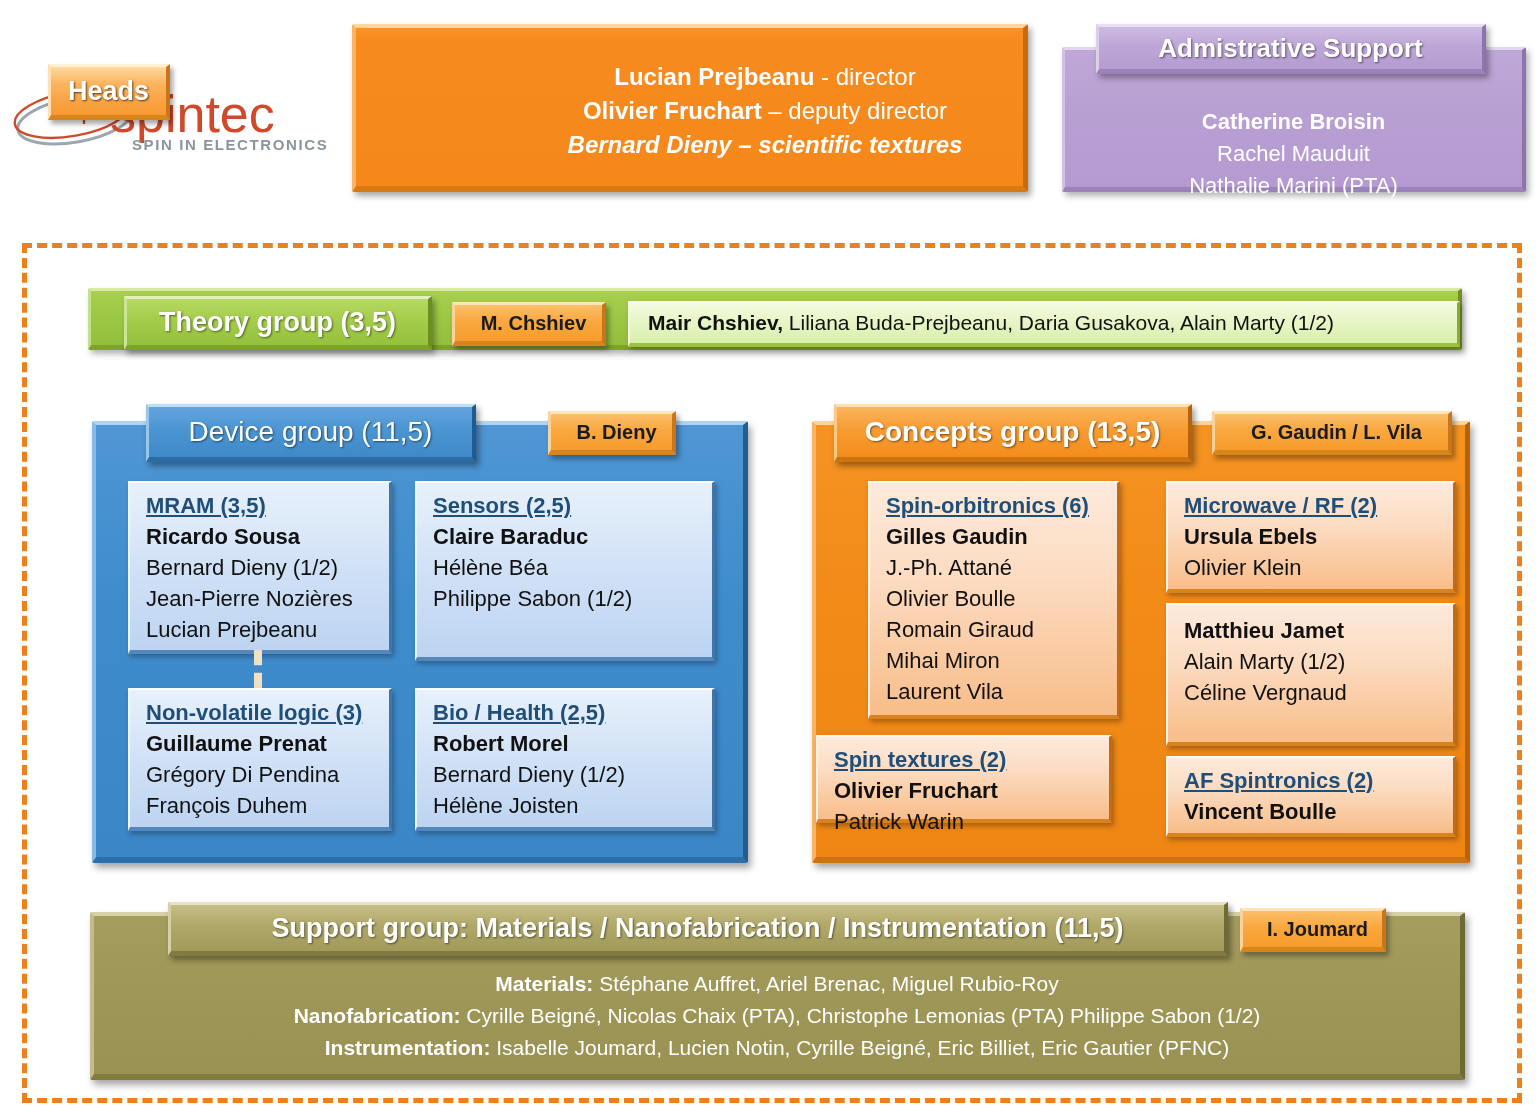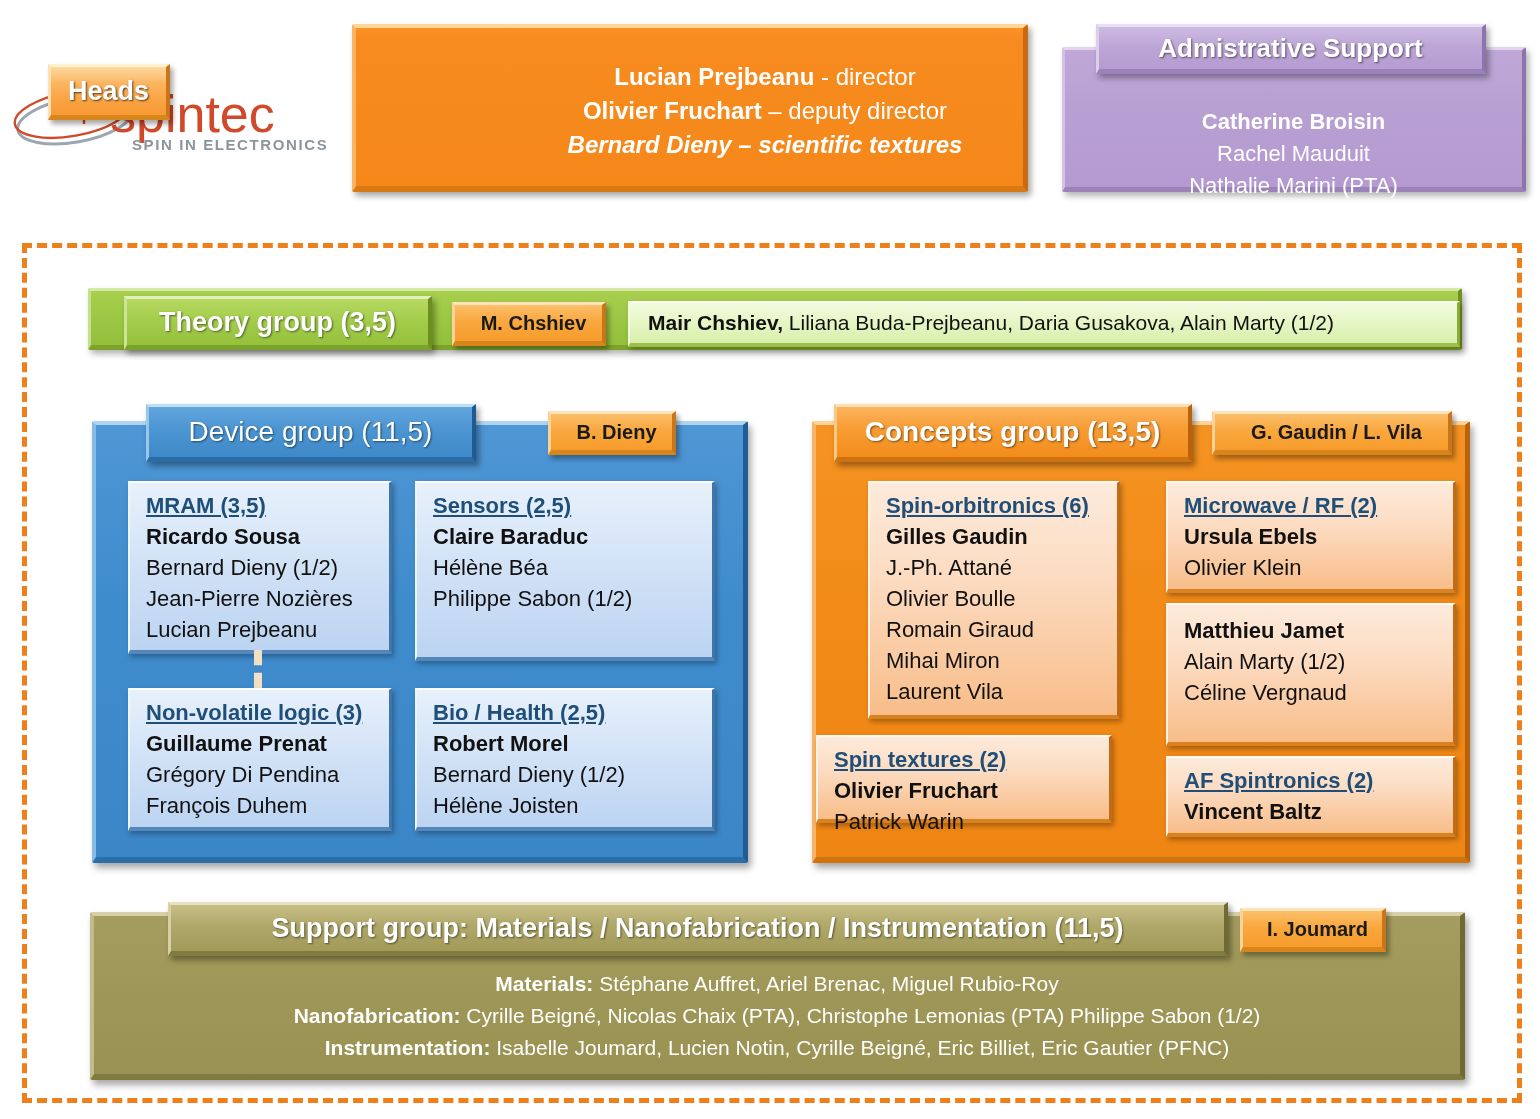--- a/index.html
+++ b/index.html
@@ -382,21 +382,21 @@
   </div>
 
   <div class="sub-orange" style="left:1166px; top:603px; width:290px; height:143px;">
     <span class="sub-lead">Matthieu Jamet</span>
     <span class="sub-member">Alain Marty (1/2)</span>
     <span class="sub-member">Céline Vergnaud</span>
   </div>
 
   <div class="sub-orange" style="left:1166px; top:756px; width:290px; height:81px;">
     <span class="sub-title">AF Spintronics (2)</span>
-    <span class="sub-lead">Vincent Baltz</span>
+    <span class="sub-lead">Vincent Boulle</span>
   </div>
 
   <div class="plate support-panel">
     <div class="support-lines">
       <div><span class="b">Materials:</span><span> Stéphane Auffret, Ariel Brenac, Miguel Rubio-Roy</span></div>
       <div><span class="b">Nanofabrication:</span><span> Cyrille Beigné, Nicolas Chaix (PTA), Christophe Lemonias (PTA) Philippe Sabon (1/2)</span></div>
       <div><span class="b">Instrumentation:</span><span> Isabelle Joumard, Lucien Notin, Cyrille Beigné, Eric Billiet, Eric Gautier (PFNC)</span></div>
     </div>
   </div>
   <div class="support-tag">

